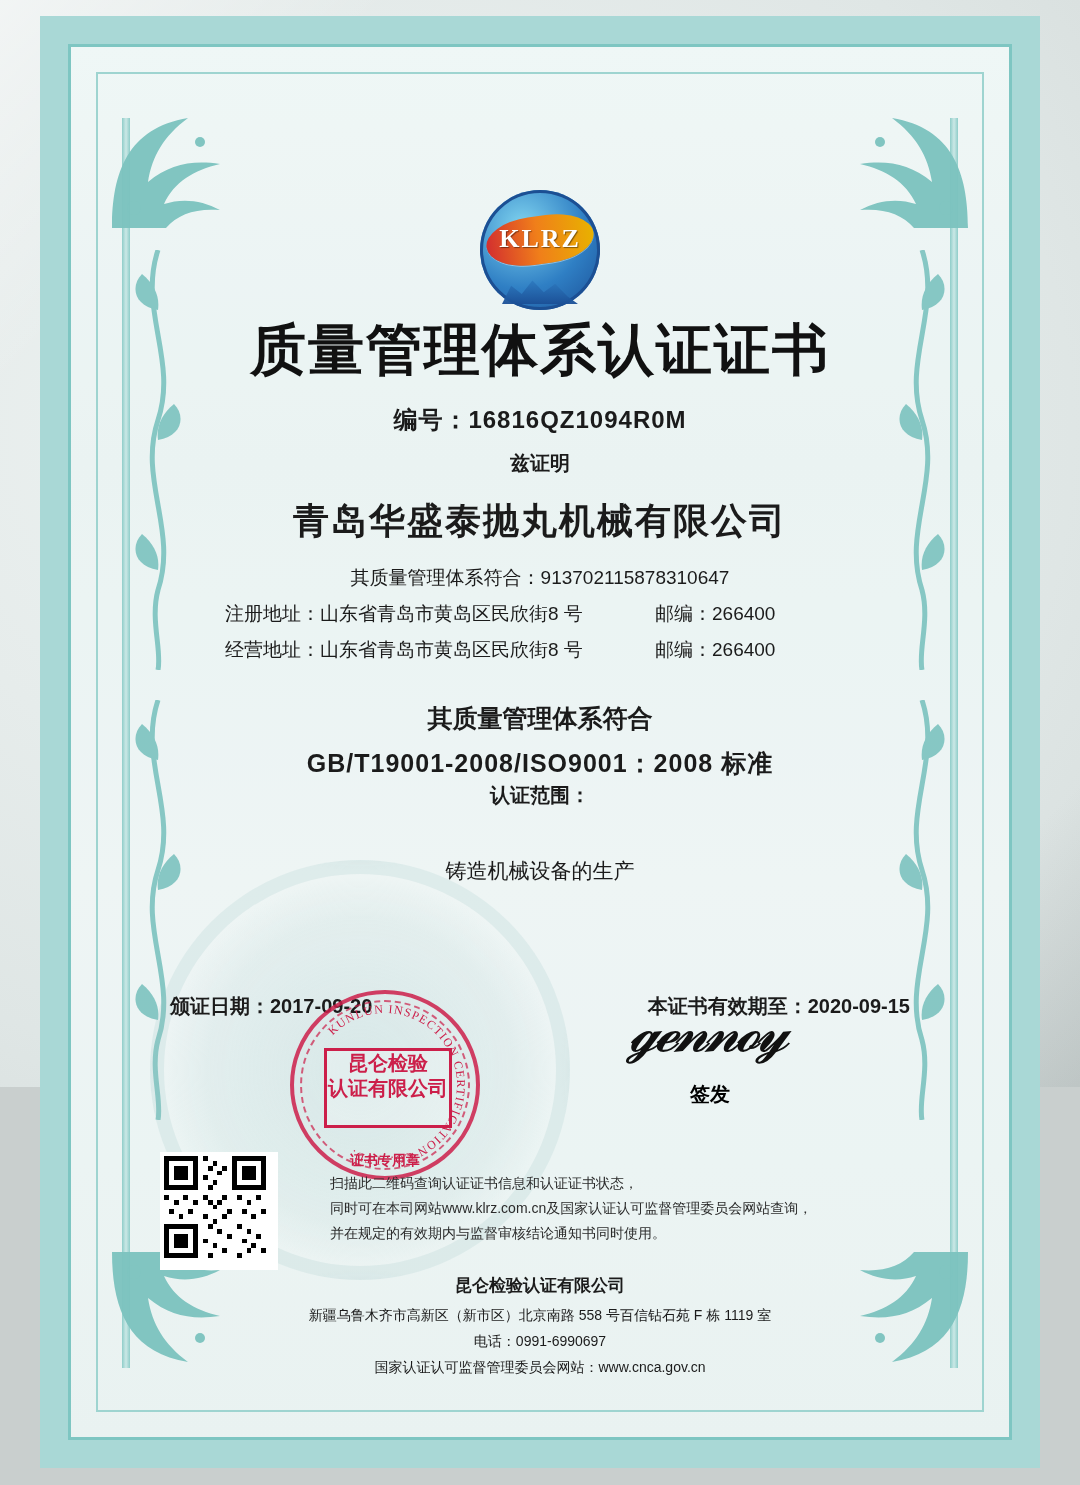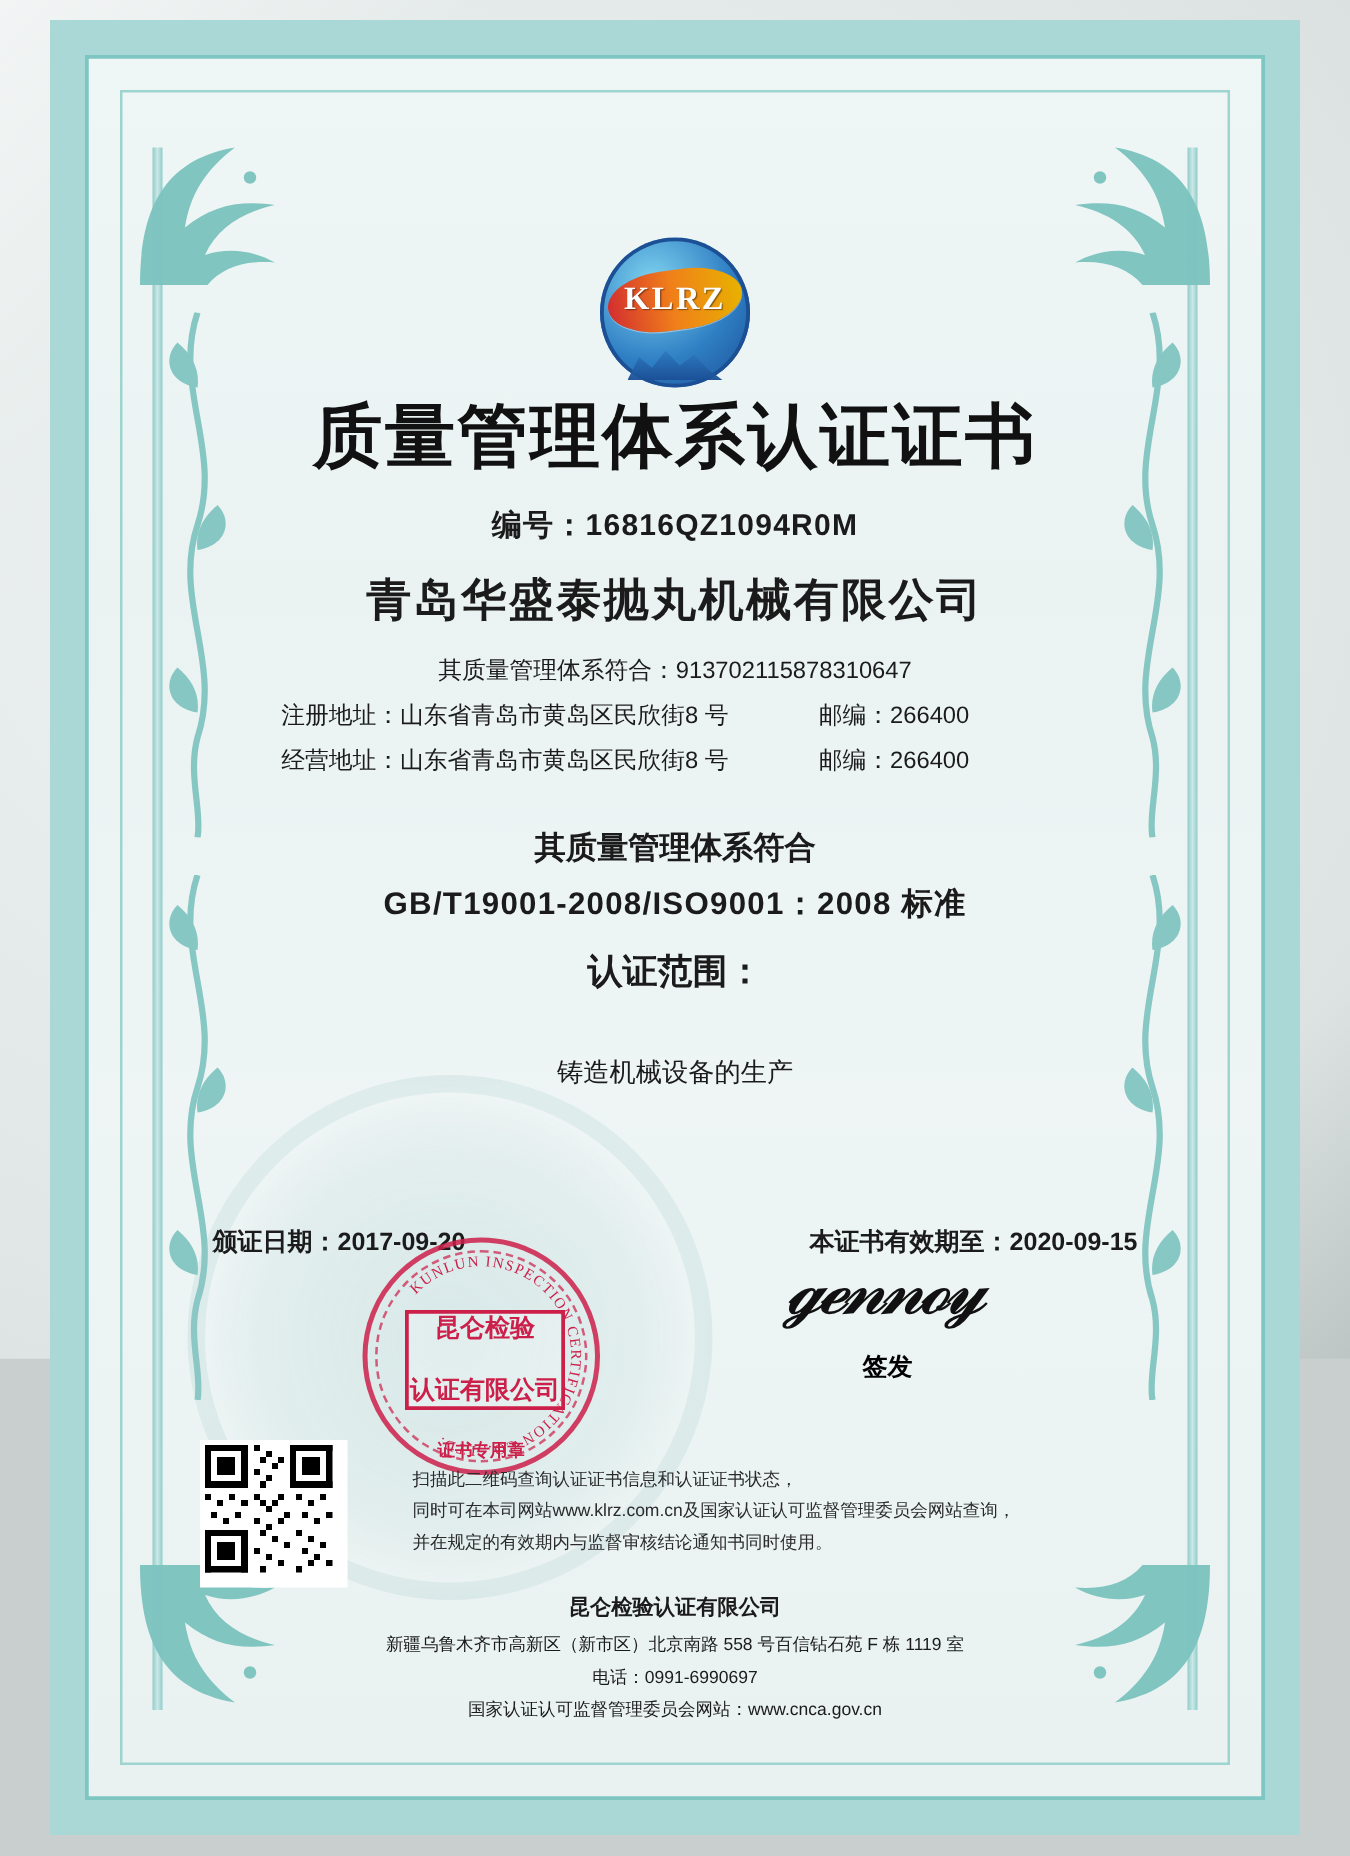--- a/index.html
+++ b/index.html
@@ -95,40 +95,40 @@
   .cert-no{margin-top:22px;font-size:24px;font-weight:bold;letter-spacing:1px;}
   .hereby{margin-top:14px;font-size:20px;font-weight:bold;}
   .company{margin-top:20px;font-size:36px;font-weight:bold;letter-spacing:2px;}
   .info{margin-top:14px;font-size:19px;line-height:1.9;}
   .info .row{display:flex;justify-content:center;}
   .info .row .left{width:430px;text-align:left;}
   .info .row .right{width:200px;text-align:left;}
   .info .single{text-align:center;}
   .conform{margin-top:34px;font-size:25px;font-weight:bold;}
   .standard{margin-top:12px;font-size:25px;font-weight:bold;letter-spacing:1px;}
-  .scope-label{margin-top:19px;font-size:28px;font-weight:bold;}
+  .scope-label{margin-top:2px;font-size:20px;font-weight:bold;}
   .scope{margin-top:48px;font-size:21px;}
   .dates{margin-top:108px;display:flex;justify-content:space-between;font-size:20px;font-weight:bold;padding:0 20px;}
   
   .seal{position:absolute;left:290px;top:990px;width:190px;height:190px;}
   .seal .ring{
     position:absolute;inset:0;border-radius:50%;
     border:4px solid #cc1f4a;opacity:.85;
   }
   .seal .ring2{
     position:absolute;left:10px;top:10px;right:10px;bottom:10px;border-radius:50%;
     border:2px dashed #cc1f4a;opacity:.7;
   }
   .seal .band-text{
     position:absolute;inset:0;color:#cc1f4a;font-size:9px;letter-spacing:1px;
   }
   .seal .inner-box{
     position:absolute;left:34px;top:58px;width:122px;height:74px;
     border:3px solid #cc1f4a;color:#cc1f4a;font-weight:bold;font-size:20px;
-    display:flex;flex-direction:column;justify-content:space-between;align-items:center;line-height:1.25;
+    display:flex;flex-direction:column;justify-content:flex-start;align-items:center;line-height:1.25;
     background:rgba(255,255,255,0.25);
   }
   .seal .bottom-text{
     position:absolute;left:0;right:0;bottom:10px;text-align:center;
     color:#cc1f4a;font-size:14px;font-weight:bold;
   }
   
   .signature{position:absolute;left:600px;top:1000px;width:220px;text-align:center;}
   .signature .ink{
     font-family:"Liberation Serif",serif;font-size:56px;color:#111;
@@ -210,20 +210,21 @@
       <div class="klrz">KLRZ</div>
       <div class="base"></div>
     </div>
 
     <h1 class="title">质量管理体系认证证书</h1>
 
     <div class="cert-no">
       <span>编号：</span><span>16816QZ1094R0M</span>
     </div>
 
+    <div class="hereby">兹证明</div>
 
     <div class="company">青岛华盛泰抛丸机械有限公司</div>
 
     <div class="info">
       <div class="single">其质量管理体系符合：913702115878310647</div>
       <div class="row">
         <div class="left">
           <span>注册地址：</span><span>山东省青岛市黄岛区民欣街8 号</span>
         </div>
         <div class="right">

